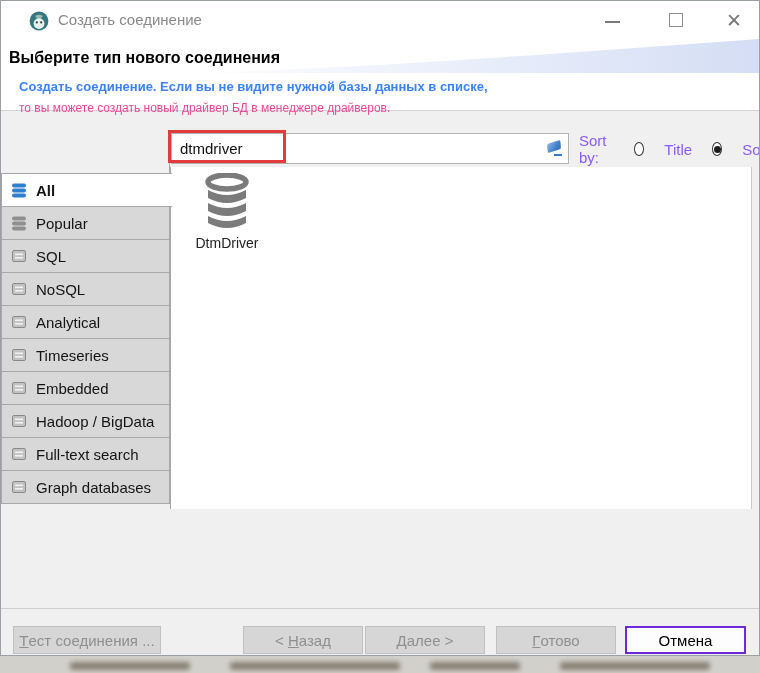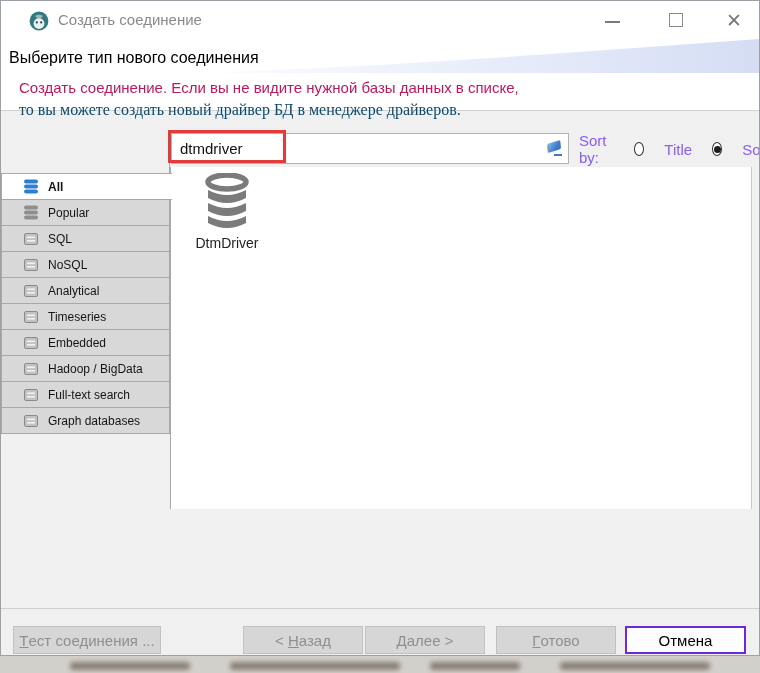--- a/index.html
+++ b/index.html
@@ -18,23 +18,23 @@
   .titlebar { position:absolute; left:0; top:0; width:100%; height:40px; }
   .app-icon { position:absolute; left:28px; top:10px; width:20px; height:20px; }
   .win-title { position:absolute; left:57px; top:10px; font-size:15px; color:#8a8a8a; }
   .btn-min { position:absolute; left:596px; top:10px; width:30px; height:22px; }
   .btn-min i { position:absolute; left:8px; top:10px; width:15px; height:2px; background:#7a7a7a; }
   .btn-max { position:absolute; left:660px; top:8px; width:30px; height:24px; }
   .btn-max i { position:absolute; left:8px; top:4px; width:14px; height:14px; border:1px solid #8a8a8a; }
   .btn-close { position:absolute; left:716px; top:6px; width:34px; height:28px; color:#7a7a7a;
                font-size:19px; text-align:center; line-height:28px; }
 
-  .hdr-title { position:absolute; left:8px; top:48px; font-size:16px; font-weight:normal; color:#000; }
-  .hdr-desc1 { position:absolute; left:18px; top:78px; font-size:15px; color:#be185d; }
-  .hdr-desc2 { position:absolute; left:18px; top:100px; font-size:16px; color:#0c4a6e;font-family:Liberation Serif, serif; }
+  .hdr-title { position:absolute; left:8px; top:48px; font-size:16px; font-weight:bold; color:#000; }
+  .hdr-desc1 { position:absolute; left:18px; top:78px; font-size:13px; color:#3b82f6;font-weight:bold; }
+  .hdr-desc2 { position:absolute; left:18px; top:100px; font-size:12px; color:#ec4899; }
 
   
   .search-input { position:absolute; left:170px; top:132px; width:398px; height:31px;
                   border:1px solid #b3b3b3; background:#fff; font-size:15px; color:#111;
                   padding:0 26px 0 8px; font-family:"Liberation Sans", sans-serif; outline:none; }
   .eraser { position:absolute; left:545px; top:138px; width:20px; height:20px; }
   .eraser .body { position:absolute; left:1px; top:3px; width:14px; height:9px; border-radius:2px;
                   background:linear-gradient(135deg,#8db9ea 0%,#3b79c4 70%);
                   transform:rotate(-18deg) skewX(-12deg); }
   .eraser .line { position:absolute; left:8px; top:15px; width:8px; height:2px; background:#3b79c4; }
@@ -44,22 +44,22 @@
   .sort-area { position:absolute; left:578px; top:137px; height:22px; display:flex;
                align-items:center; gap:20px; font-size:15px; color:#8b5cf6; }
   .radio { width:14px; height:14px; border:1.5px solid #333; border-radius:50%;
            display:inline-flex; align-items:center; justify-content:center; background:#fff; }
   .radio.checked::after { content:""; width:7px; height:7px; border-radius:50%; background:#1c1c1c; }
 
   
   .pre-tab { position:absolute; left:0; top:157px; width:169px; height:16px;
              border-bottom:1px solid #a8a8a8; border-right:1px solid #a8a8a8; background:#f0f0f0; }
   .sidebar { position:absolute; left:0; top:173px; width:171px; z-index:3; }
-  .tab { width:169px; height:27px; margin-top:-1px; display:flex; align-items:center; gap:9px;
-         padding-left:20px; font-size:12px; color:#141414; background:#d8d8d8;
+  .tab { width:169px; height:34px; margin-top:-1px; display:flex; align-items:center; gap:9px;
+         padding-left:8px; font-size:15px; color:#141414; background:#d8d8d8;
          border:1px solid #a8a8a8; }
   .tab.selected { width:171px; background:#ffffff; font-weight:bold; border-right:none; }
   .tab .ic { display:inline-flex; width:17px; justify-content:center; }
 
   
   .panel { position:absolute; left:169px; top:166px; width:582px; height:342px; background:#ffffff;
            border-left:1px solid #a8a8a8; border-right:1px solid #c9c9c9; z-index:2; }
   .driver-item { position:absolute; left:18px; top:6px; width:76px; display:flex;
                  flex-direction:column; align-items:center; }
   .driver-item .label { margin-top:4px; font-size:14px; color:#222; }

